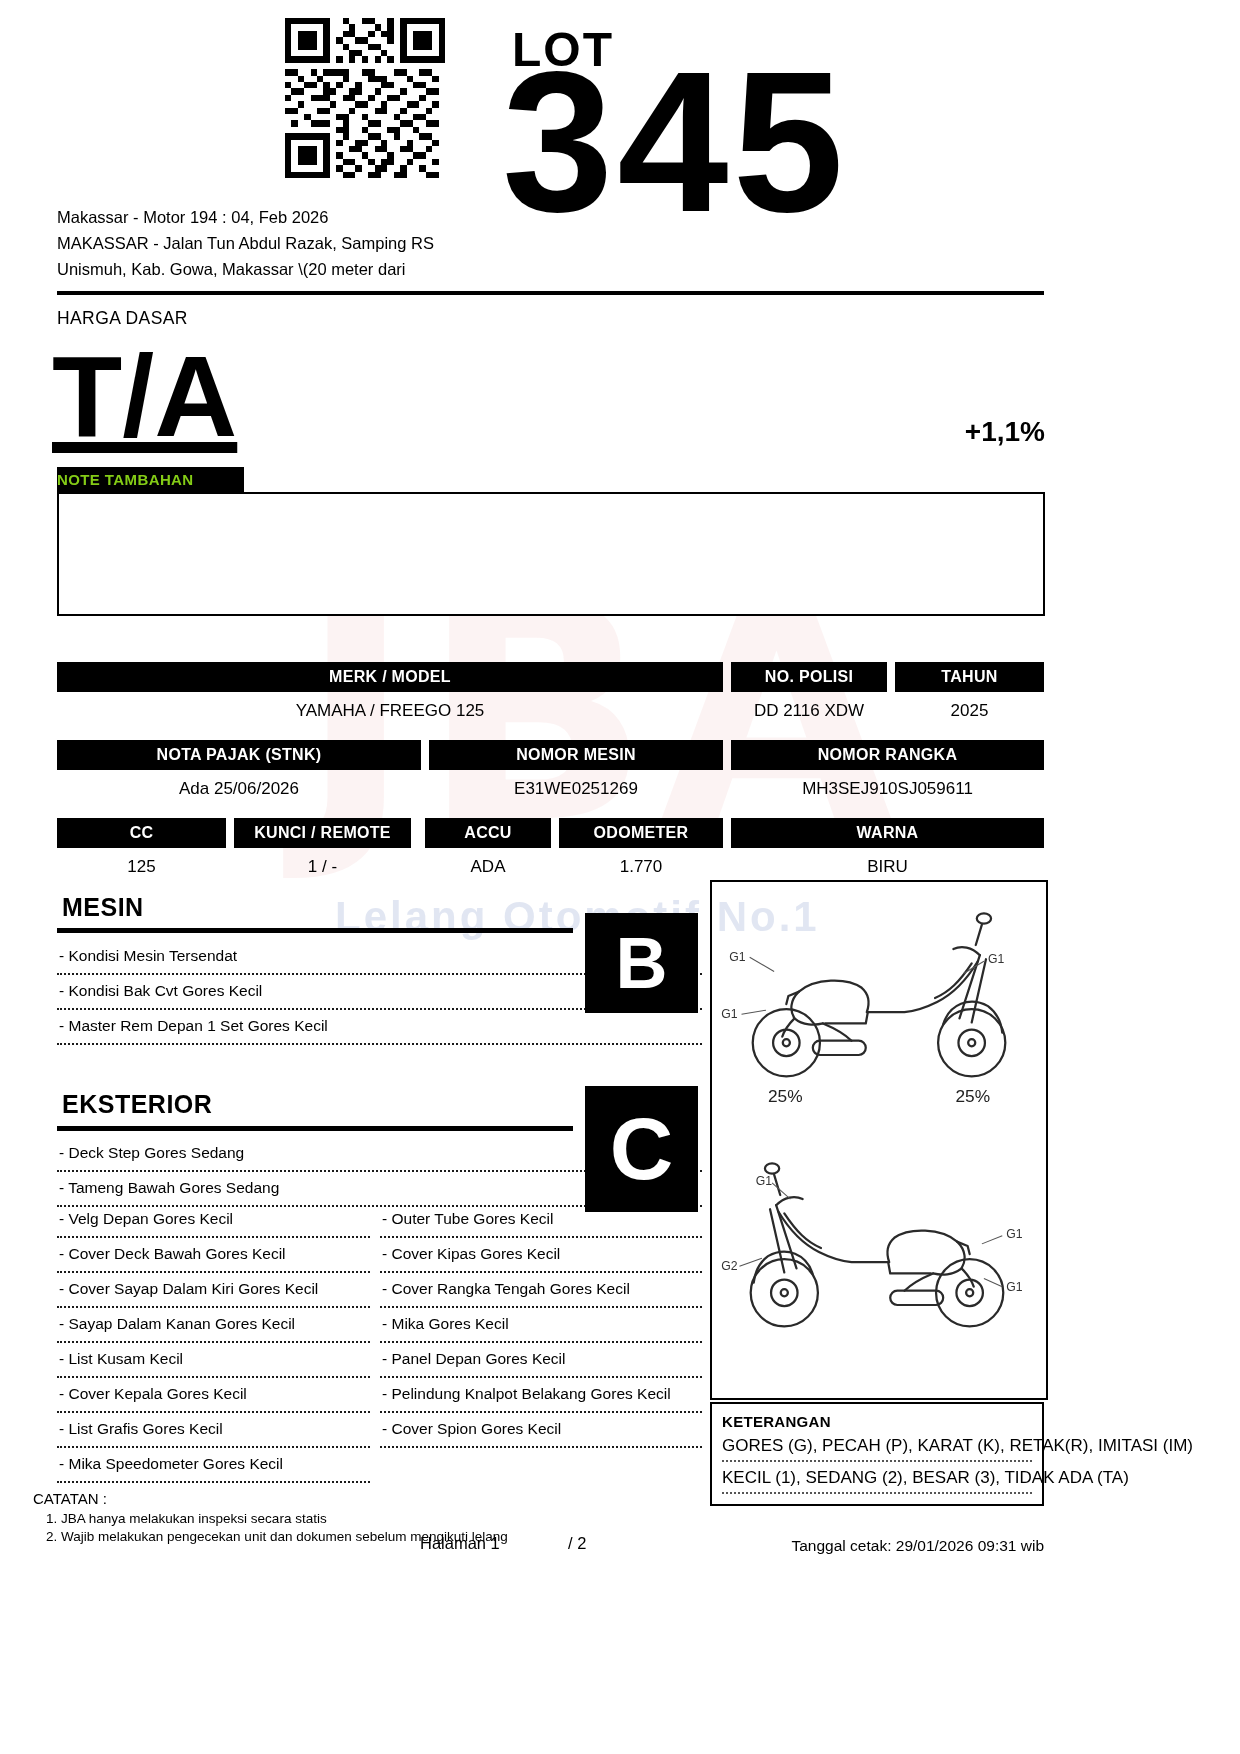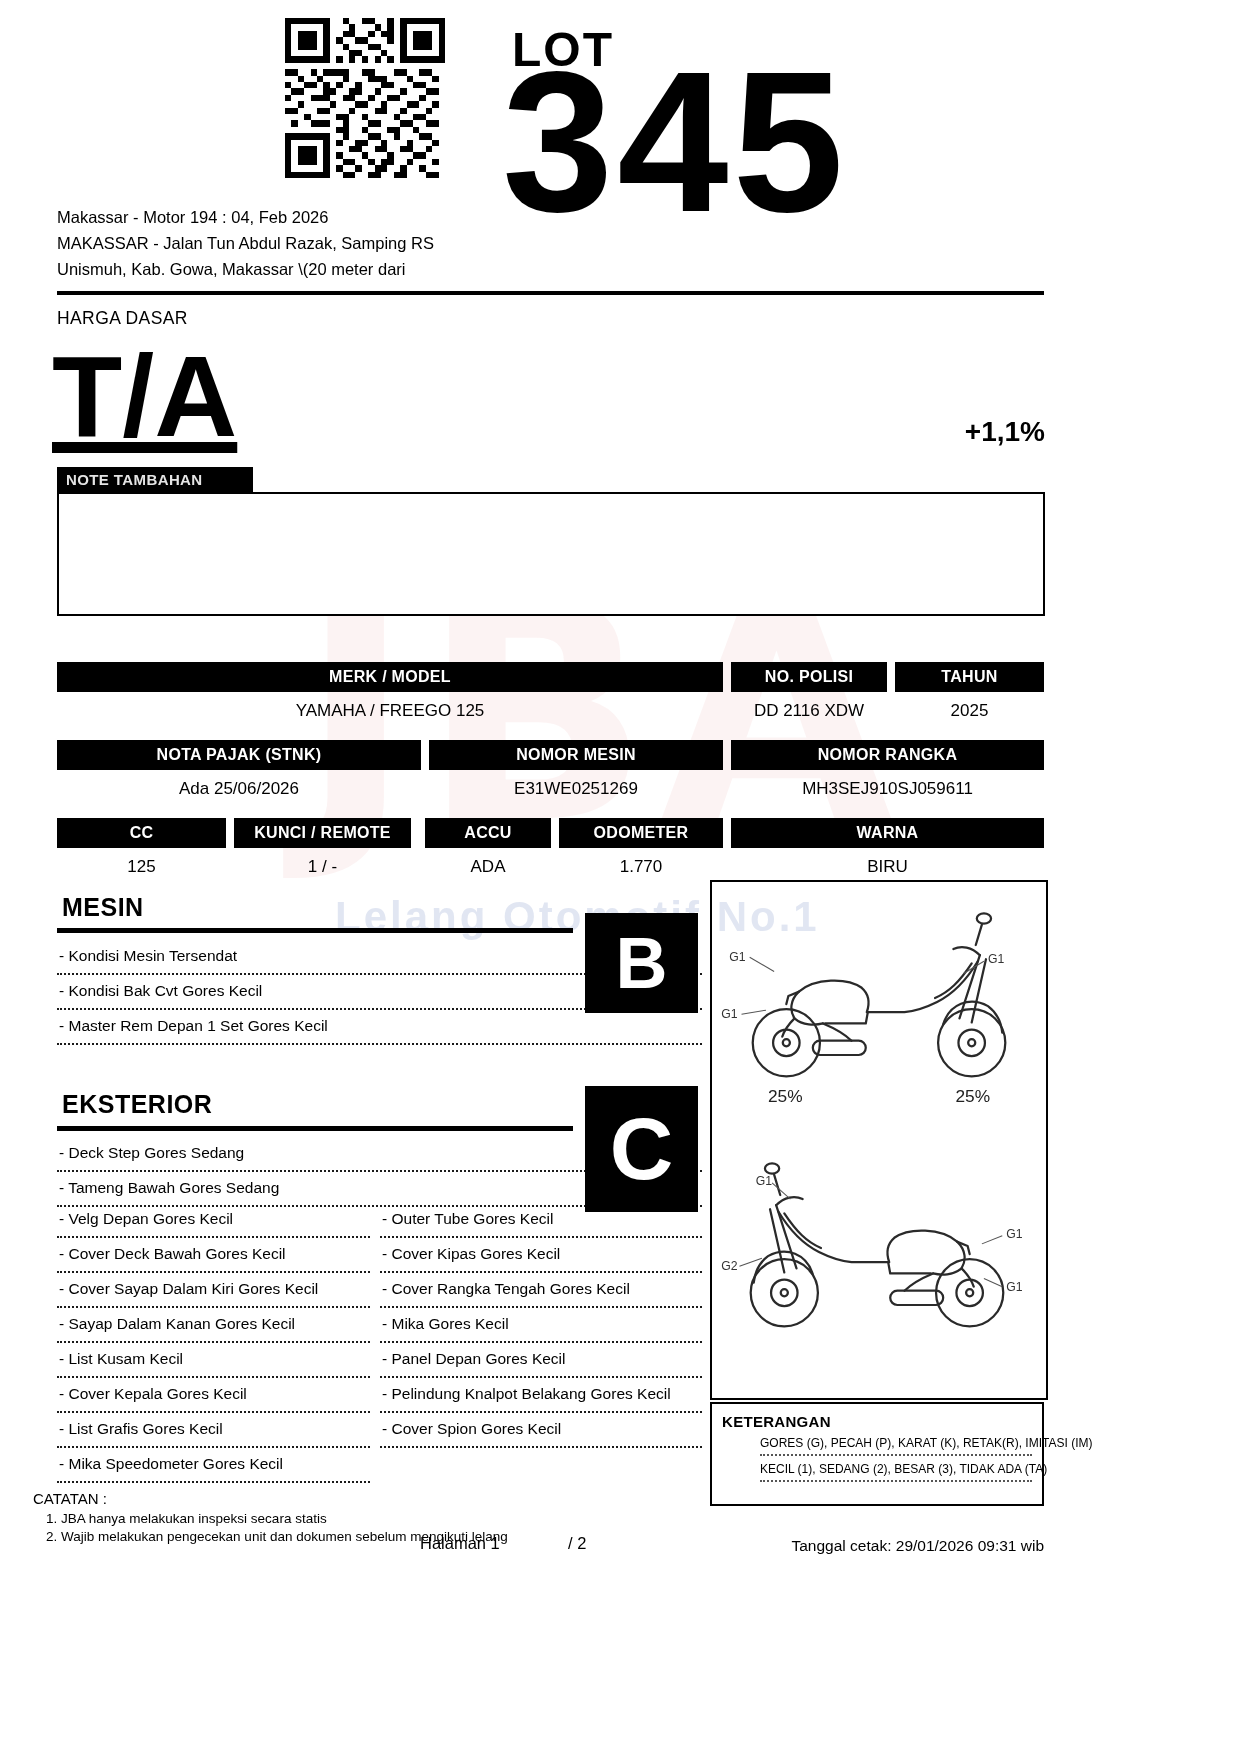--- a/index.html
+++ b/index.html
@@ -20,22 +20,22 @@
   }
   
   .lot-label{font-size:48px;font-weight:bold;letter-spacing:2px;}
   .lot-number{font-size:200px;font-weight:bold;line-height:200px;letter-spacing:4px;}
   .addr{font-size:16.5px;line-height:26px;white-space:nowrap;}
   .rule{background:#000;}
   .harga-label{font-size:17.5px;letter-spacing:.4px;}
   .harga-value{font-size:115px;font-weight:bold;line-height:108px;text-decoration:underline;}
   .increment{font-size:28px;font-weight:bold;text-align:right;width:110px;}
   .note-bar{
-    background:#000;color:#e5e5e5;font-weight:bold;font-size:15px;
-    display:flex;align-items:center;padding-left:9px;letter-spacing:.4px;
+    background:#000;color:#84cc16;font-weight:bold;font-size:15px;
+    display:flex;align-items:center;letter-spacing:.4px;
   }
   .note-box{border:2px solid #000;background:#fff;}
   
   .hdr{
     position:absolute;background:#000;color:#fff;font-weight:bold;font-size:16px;
     height:30px;display:flex;align-items:center;justify-content:center;letter-spacing:.3px;
   }
   .val{
     position:absolute;font-size:17px;height:34px;
     display:flex;align-items:center;justify-content:center;
@@ -51,21 +51,21 @@
   .grade{
     position:absolute;background:#000;color:#fff;font-weight:bold;
     display:flex;align-items:center;justify-content:center;
   }
   .grade-b{font-size:72px;}
   .grade-c{font-size:88px;}
   
   .diagram-box{border:2px solid #000;background:transparent;}
   .keterangan-box{border:2px solid #000;padding:9px 10px 6px 10px;box-sizing:border-box;}
   .kt-title{font-size:15px;font-weight:bold;letter-spacing:.3px;}
-  .kt-line{font-size:12px;border-bottom:2px dotted #555;padding-bottom:4px;margin-top:6px;white-space:nowrap;margin-left:38px;}
+  .kt-line{font-size:17px;border-bottom:2px dotted #555;padding-bottom:4px;margin-top:6px;white-space:nowrap;}
   
   .catatan-title{font-size:15px;}
   .catatan-item{font-size:13.5px;line-height:18px;white-space:nowrap;}
   .footer-text{font-size:16.5px;}
   .print-date{font-size:15.5px;text-align:right;}
   svg text{font-family:"Liberation Sans",sans-serif;}
   .qr{shape-rendering:crispEdges;}
 </style>
 </head>
 <body>

